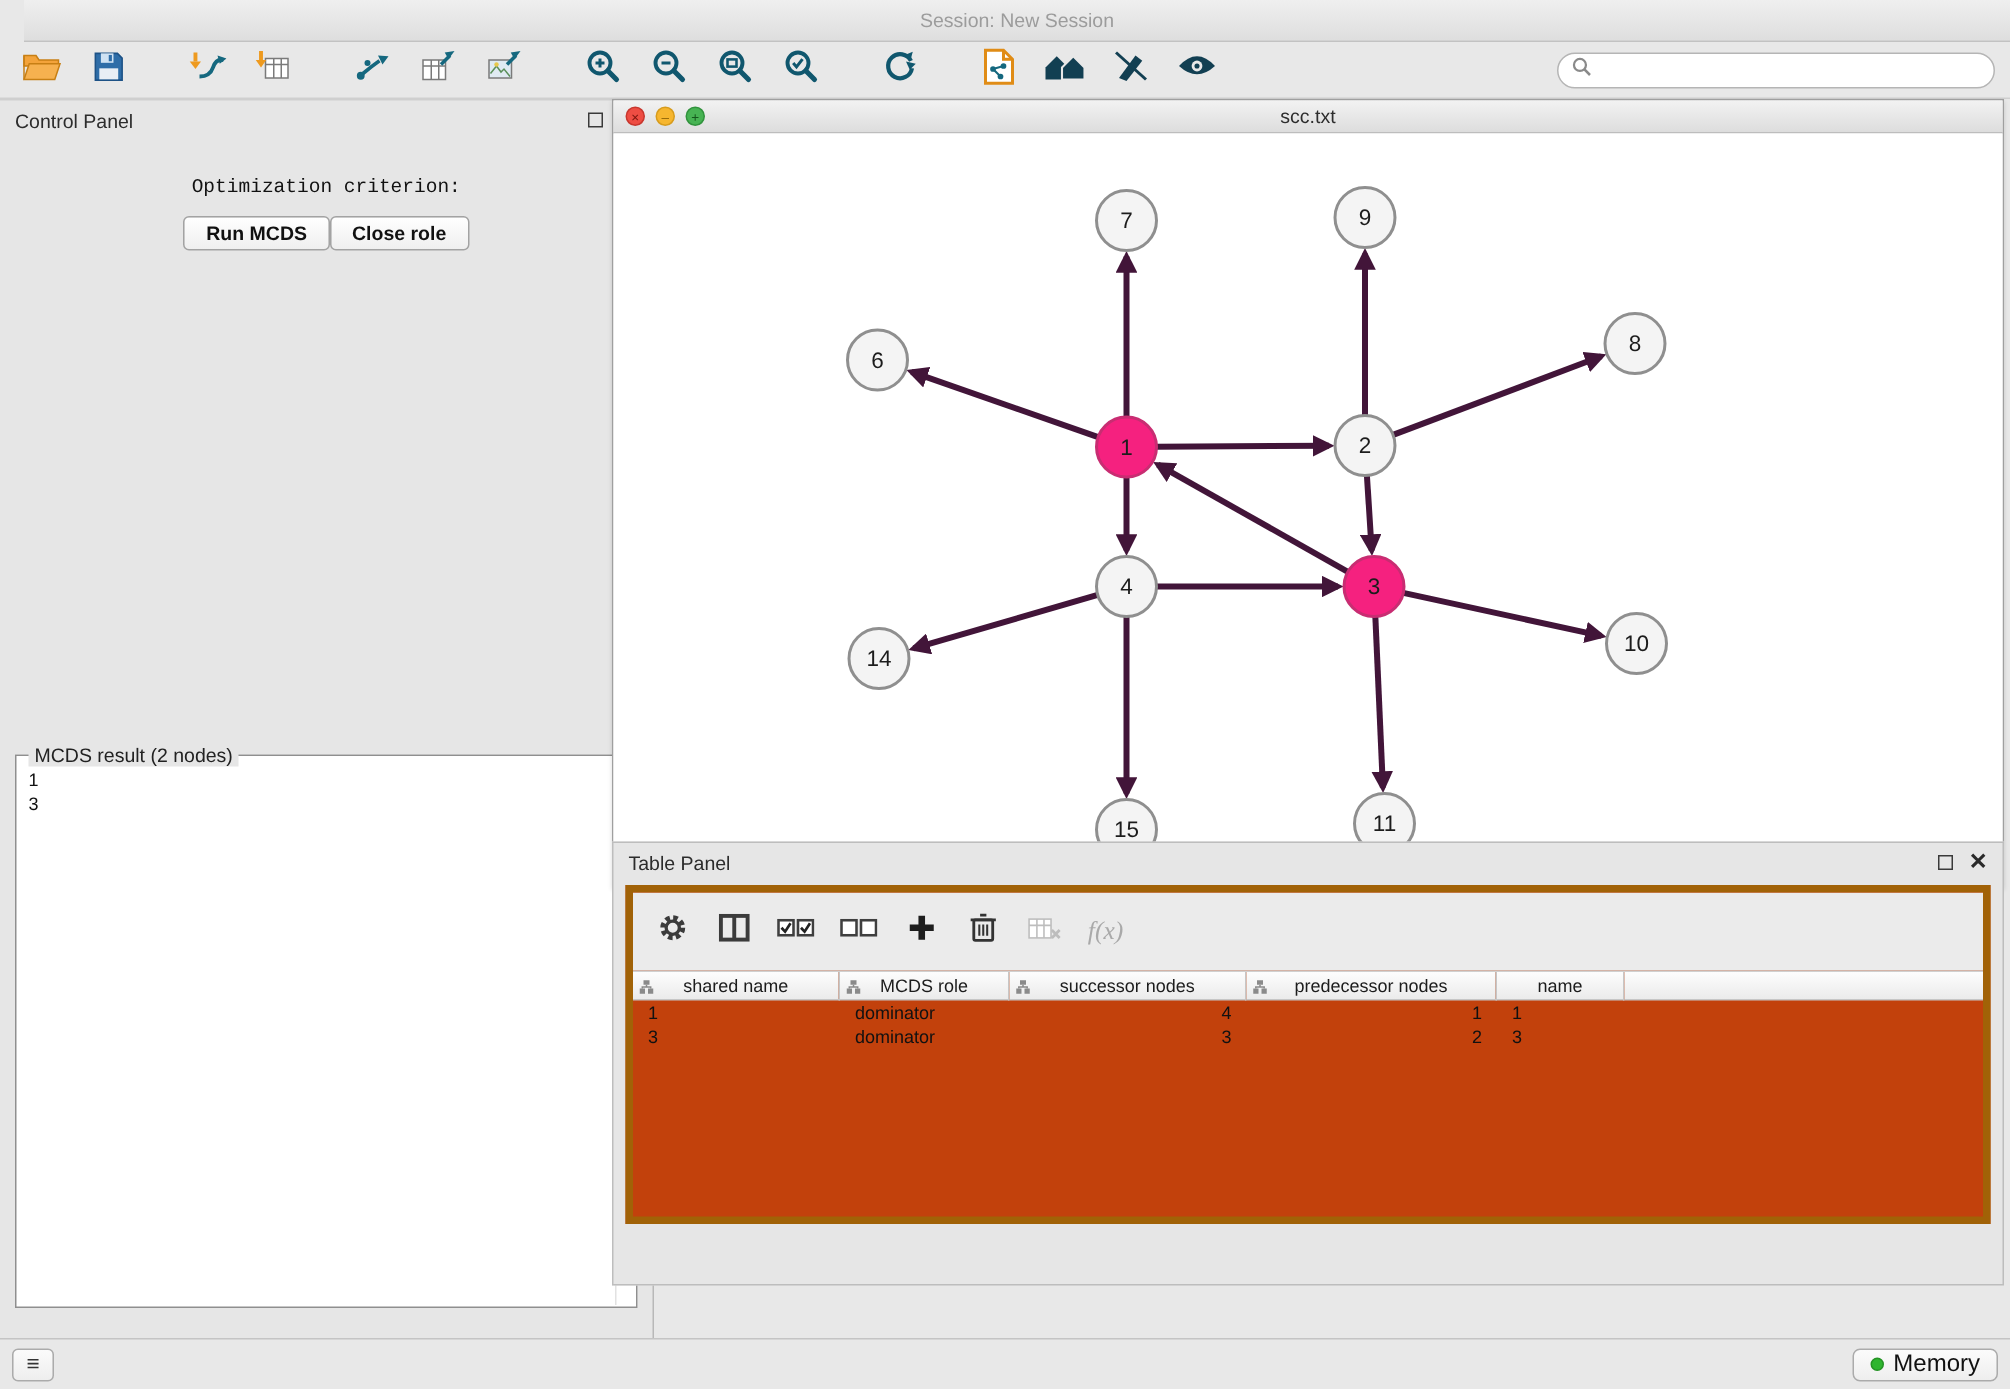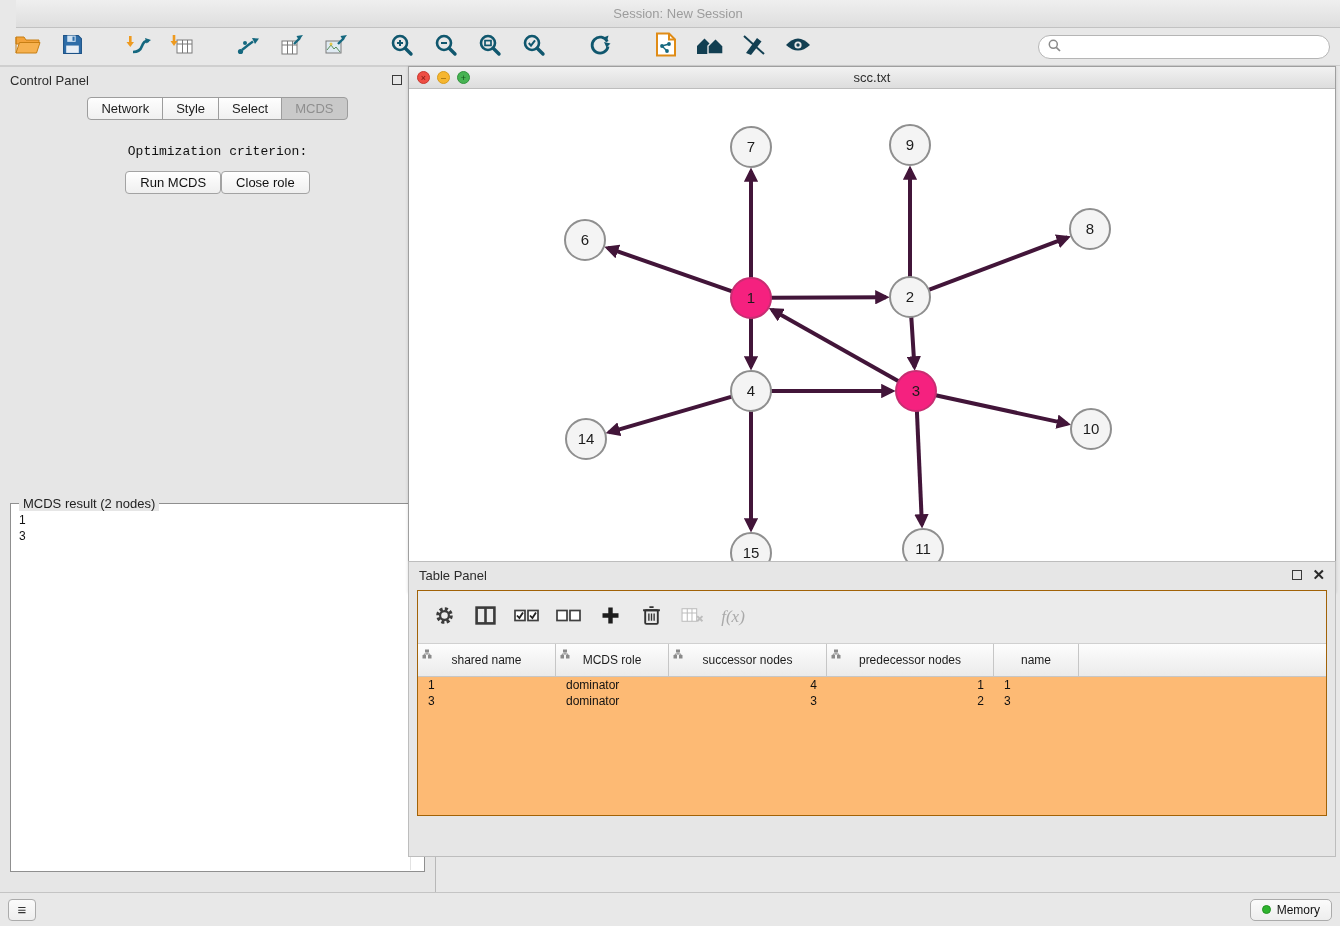--- a/index.html
+++ b/index.html
@@ -49,21 +49,21 @@
   .seg-btn:first-child { border-radius:4px 0 0 4px; margin-left:0; }
   .seg-btn:last-child { border-radius:0 4px 4px 0; }
   .seg-btn.active { background:#c9c9c9; color:#8f8f8f; }
   .opt-label { margin-top:24px; font-size:13px; color:#111;font-family:Liberation Mono, monospace; }
   .dropdown {
     margin-top:9px; width:312px; height:23px; background:#fff;
     border:1px solid #a5a5a5; border-radius:4px;
     display:flex; align-items:center; padding:0 4px 0 9px; font-size:13px; color:#111;
   }
   .dropdown .dd-label { flex:1; }
-  .btn-row { margin-top:12px; display:flex; gap:0; }
+  .btn-row { margin-top:12px; display:flex; gap:0;font-weight:bold; }
   .mac-btn {
     font-size:13px; color:#111; padding:3px 14px;
     background:linear-gradient(#ffffff,#efefef);
     border:1px solid #a3a3a3; border-radius:4px; cursor:default;
   }
   .result-group {
     position:absolute; left:10px; right:10px; top:436px; bottom:20px;
     border:1px solid #8f8f8f; background:#fff;
   }
   .result-title {
@@ -88,26 +88,26 @@
   .light.yellow { background:#f6b62f; border:1px solid #d79c1d; color:#8e6206; }
   .light.green { background:#47b353; border:1px solid #31933d; color:#14571c; }
   .net-canvas { position:relative; width:926px; height:502px; background:#fff; }
   
   .table-panel {
     position:absolute; left:408px; top:561px; width:928px; height:296px;
     background:#e6e6e6; border:1px solid #bdbdbd;
   }
   .tp-frame {
     position:absolute; left:8px; right:8px; top:28px; bottom:40px;
-    border:1px solid #a16207; background:#fdba74; overflow:hidden;
+    border:5px solid #a16207; background:#c2410c; overflow:hidden;
   }
   .tp-toolbar { height:52px; background:#ebebeb; display:flex; align-items:center; gap:17px; padding:0 14px; }
   .tp-tbtn { display:flex; align-items:center; justify-content:center; min-width:24px; height:26px; }
   .fx { font-family:"Liberation Serif", serif; font-style:italic; font-size:17px; color:#a9a9a9; }
-  .tp-head { display:flex; height:34px; border-top:1px solid #d0d0d0; }
+  .tp-head { display:flex; height:20px; border-top:1px solid #d0d0d0; }
   .th {
     position:relative; display:flex; align-items:center; justify-content:center;
     font-size:12px; color:#1c1c1c; border-right:1px solid #c6c6c6;
     background:linear-gradient(#fdfdfd,#ebebeb); border-bottom:1px solid #c6c6c6;
   }
   .th .sort-ic { position:absolute; left:4px; top:4px; }
   .th.filler { flex:1; border-right:none; }
   .c0{width:138px}.c1{width:113px}.c2{width:158px}.c3{width:167px}.c4{width:85px}
   .tr { display:flex; height:16px; }
   .td { font-size:12px; color:#111; padding:1px 10px 0 10px; overflow:hidden; white-space:nowrap; }
@@ -120,21 +120,21 @@
     display:flex; align-items:center; padding:0 8px;
   }
   .sb-left {
     width:28px; height:22px; border:1px solid #ababab; border-radius:4px;
     background:linear-gradient(#fbfbfb,#eee); display:flex; align-items:center; justify-content:center;
     font-size:15px; color:#333;
   }
   .memory-btn {
     margin-left:auto; height:22px; display:flex; align-items:center; gap:6px;
     border:1px solid #ababab; border-radius:5px; padding:0 11px;
-    background:linear-gradient(#fbfbfb,#eee); font-size:12px; color:#111;
+    background:linear-gradient(#fbfbfb,#eee); font-size:16px; color:#111;
   }
   .dot { width:9px; height:9px; border-radius:50%; background:#2fb52f; border:1px solid #249324; }
 </style>
 </head>
 <body>
 
 <div class="titlebar">
   <span>Session: New Session</span>
 </div>
 
@@ -274,26 +274,20 @@
 </div>
 
 <div class="control-panel">
   <div class="panel-header">
     <span>Control Panel</span>
     <span class="spacer"></span>
     <span class="float-btn"></span>
     <span class="close-btn">✕</span>
   </div>
   <div class="cp-body">
-    <div class="seg">
-      <div class="seg-btn">Network</div>
-      <div class="seg-btn">Style</div>
-      <div class="seg-btn">Select</div>
-      <div class="seg-btn active">MCDS</div>
-    </div>
     <div class="opt-label">Optimization criterion:</div>
     <div class="btn-row">
       <div class="mac-btn">Run MCDS</div>
       <div class="mac-btn">Close role</div>
     </div>
   </div>
   <div class="result-group">
     <div class="result-title">MCDS result (2 nodes)</div>
     <div class="result-lines">
       <div>1</div>

